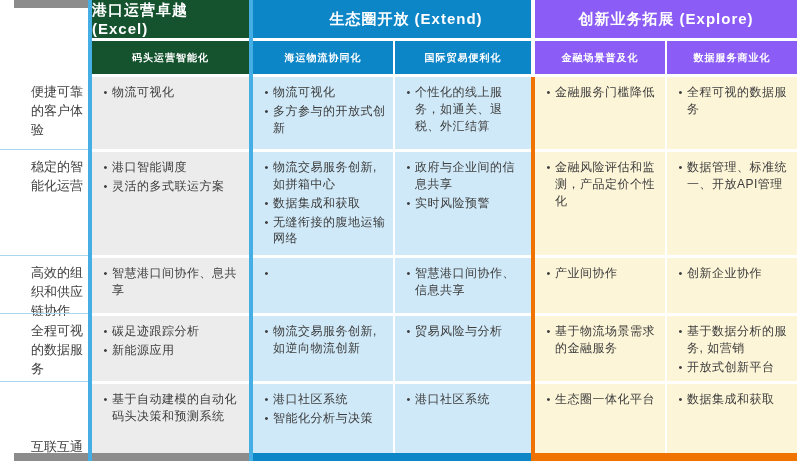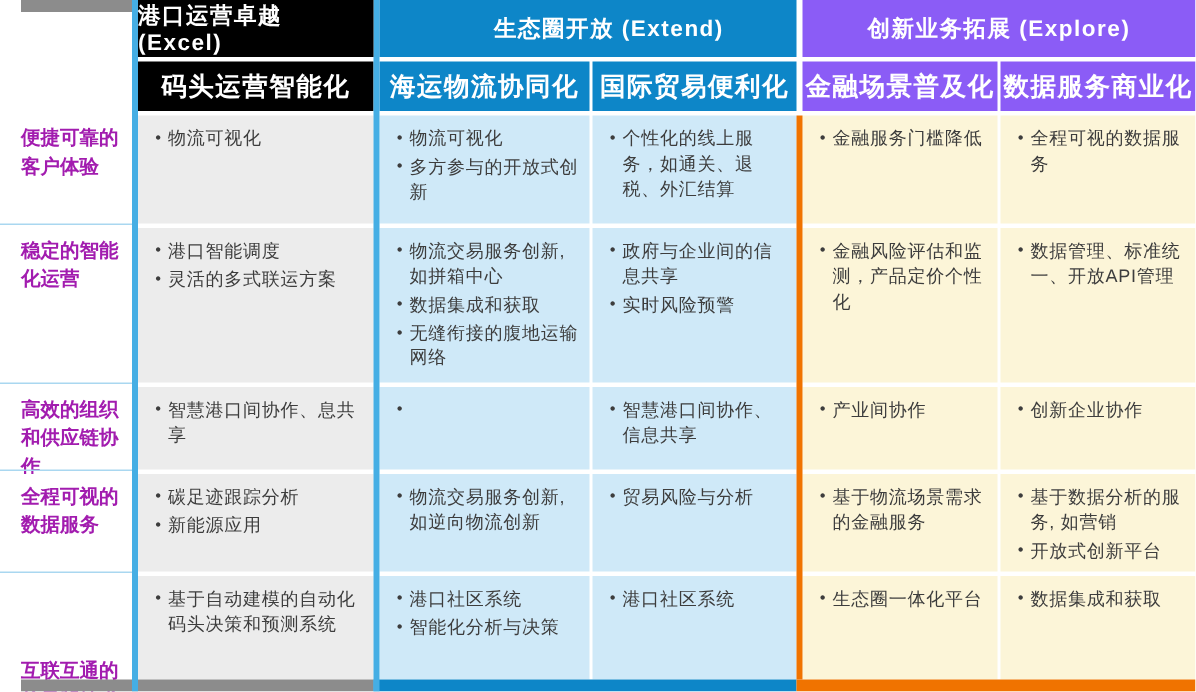--- a/index.html
+++ b/index.html
@@ -12,33 +12,33 @@
     background:#ffffff;
   }
   .sep{z-index:2;}
   .sep-blue{background:#45aee4;grid-row:1 / 15;}
   .sep-orange{background:#f07300;grid-row:5 / 14;}
   .topstrip{grid-row:1;grid-column:1;height:8px;margin-left:14px;background:#8c8c8c;align-self:start;}
   .hgroup{
     z-index:3;display:flex;align-items:center;justify-content:center;
     color:#ffffff;font-weight:bold;font-size:15px;letter-spacing:1px;grid-row:1;
   }
-  .g-gray{background:#000000;}
+  .g-gray{background:#14532d;}
   .g-blue{background:#0d86c8;}
   .g-orange{background:#8b5cf6;}
   .hgroup.g1{grid-column:3;}
   .hgroup.g2{grid-column:5 / 8;padding-left:28px;}
   .hgroup.g3{grid-column:9 / 12;}
   .h2{
     display:flex;align-items:center;justify-content:center;
-    color:#ffffff;font-weight:bold;font-size:17px;letter-spacing:1px;
+    color:#ffffff;font-weight:bold;font-size:10px;letter-spacing:1px;
   }
   .rowlabel{
-    background:#ffffff;color:#a21caf;font-weight:bold;font-size:13px;
-    line-height:1.45;padding:6px 4px 0 14px;
+    background:#ffffff;color:#404040;font-weight:normal;font-size:13px;
+    line-height:1.45;padding:6px 4px 0 31px;
   }
   .labelline{border-top:1px solid #a9d7f0;grid-column:1;align-self:start;width:100%;}
   .cell{font-size:12px;color:#3d3d3d;line-height:1.4;padding:7px 5px 5px 7px;}
   .c-gray{background:#ececec;}
   .c-blue{background:#cfe9f8;}
   .c-cream{background:#fcf5d8;}
   .bullet{display:flex;margin-bottom:2px;}
   .bullet .dot{width:13px;flex:0 0 13px;text-align:center;font-size:11px;line-height:1.55;}
   .bullet .txt{flex:1;letter-spacing:0.5px;}
   .bbar{grid-row:14;z-index:1;}

